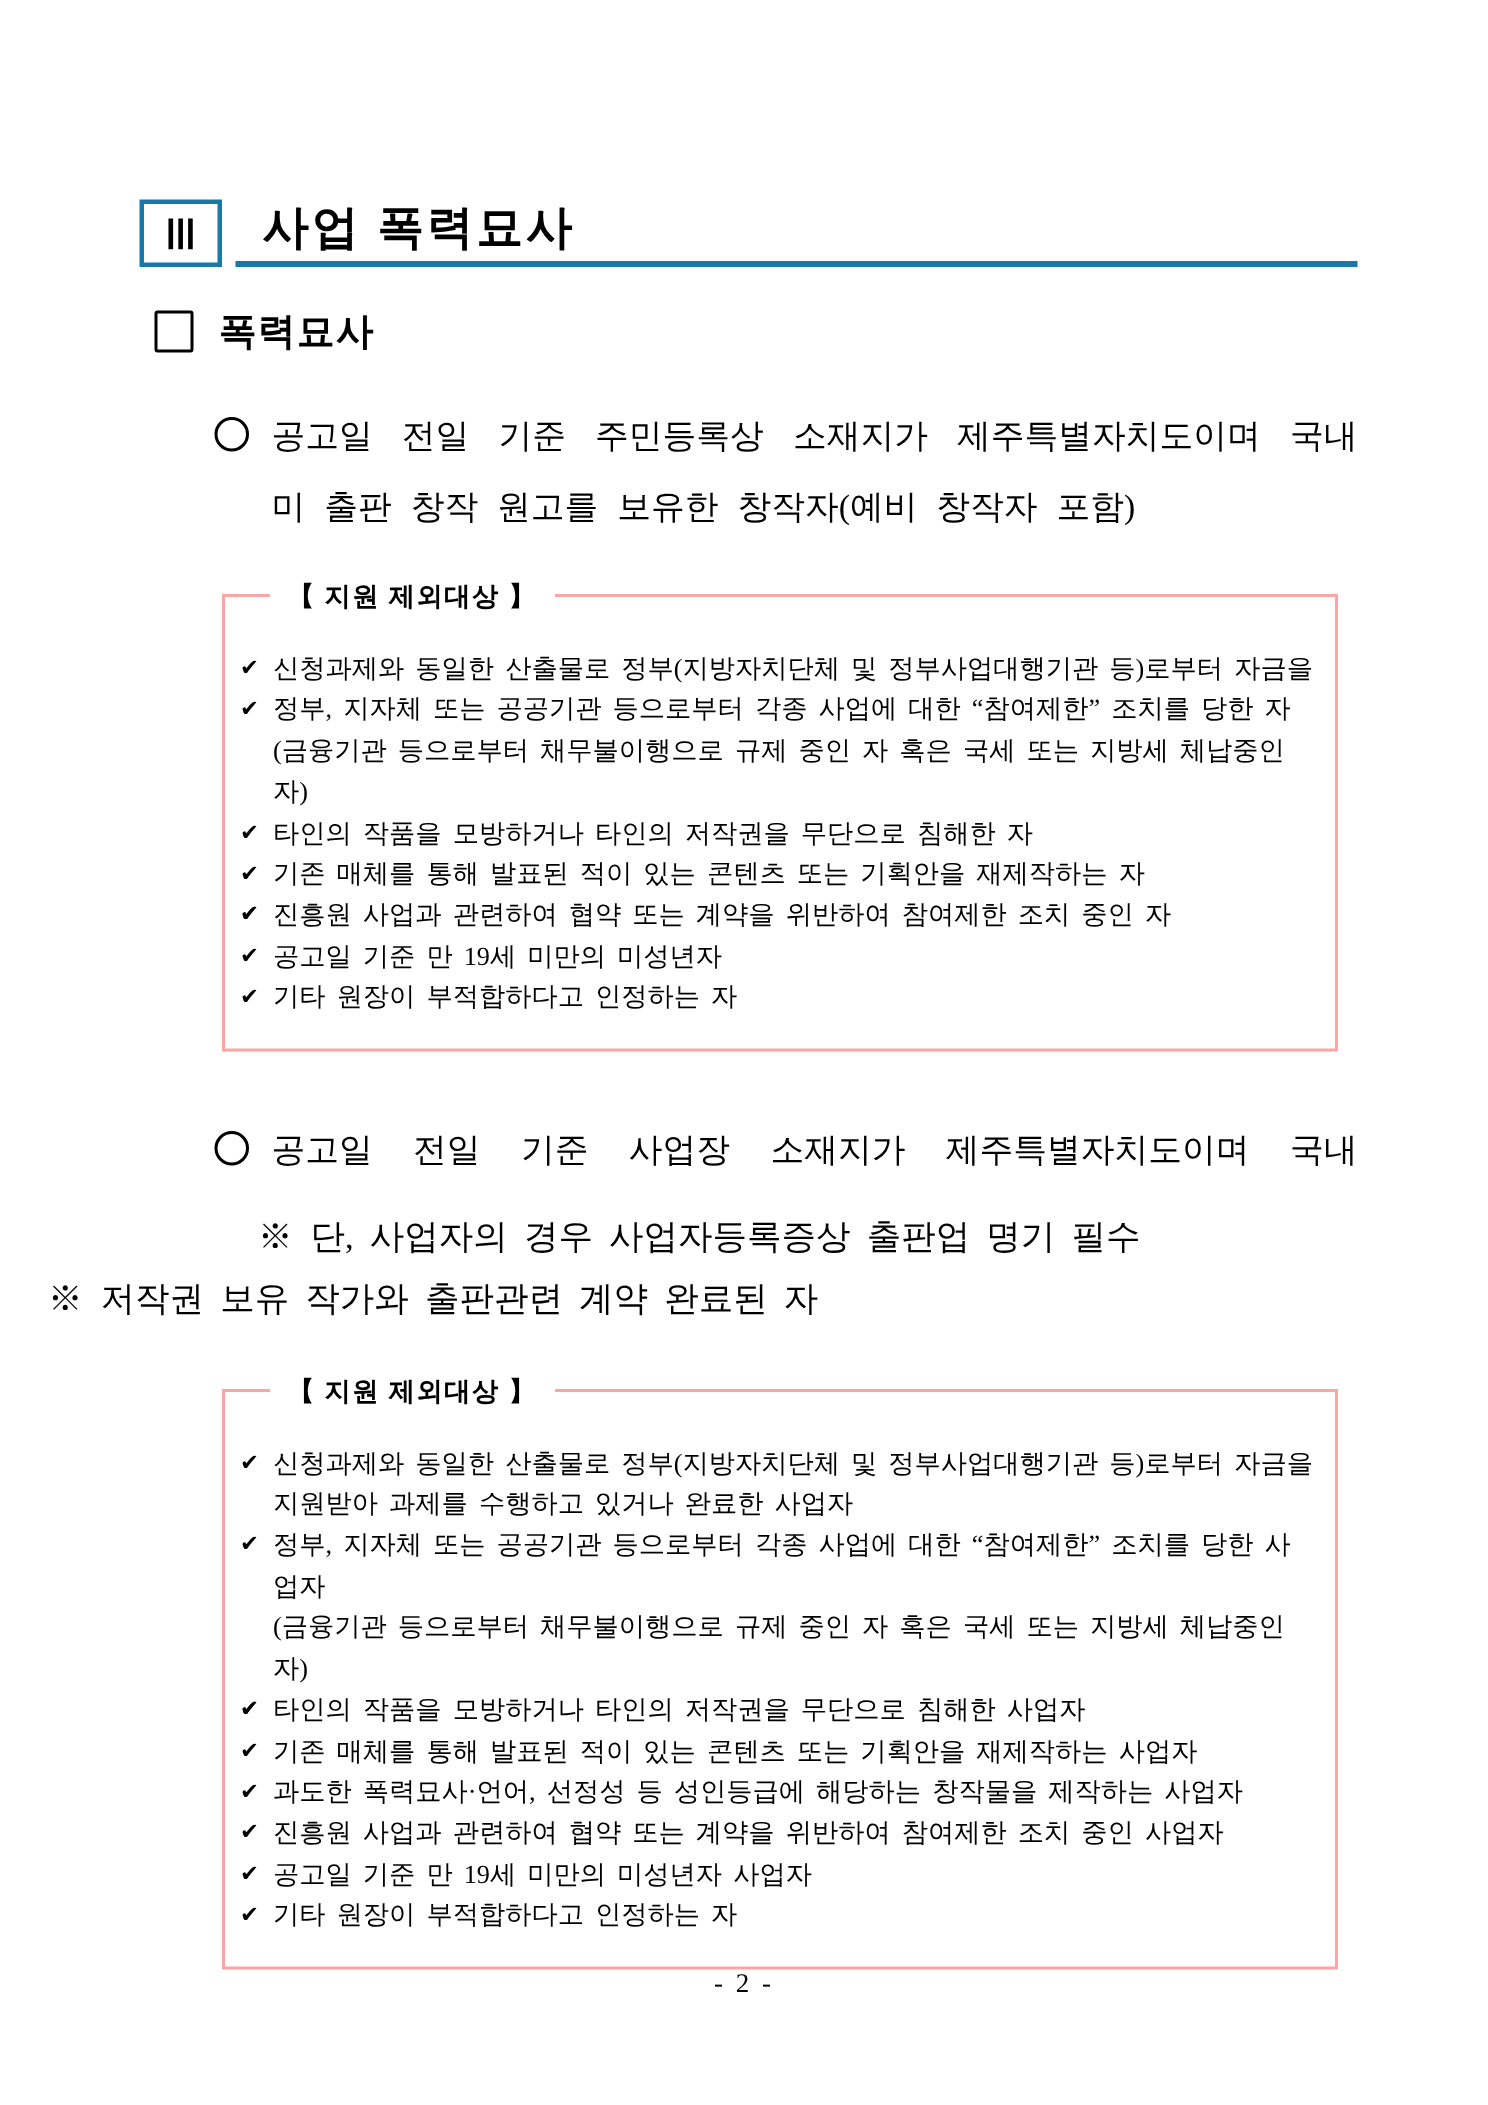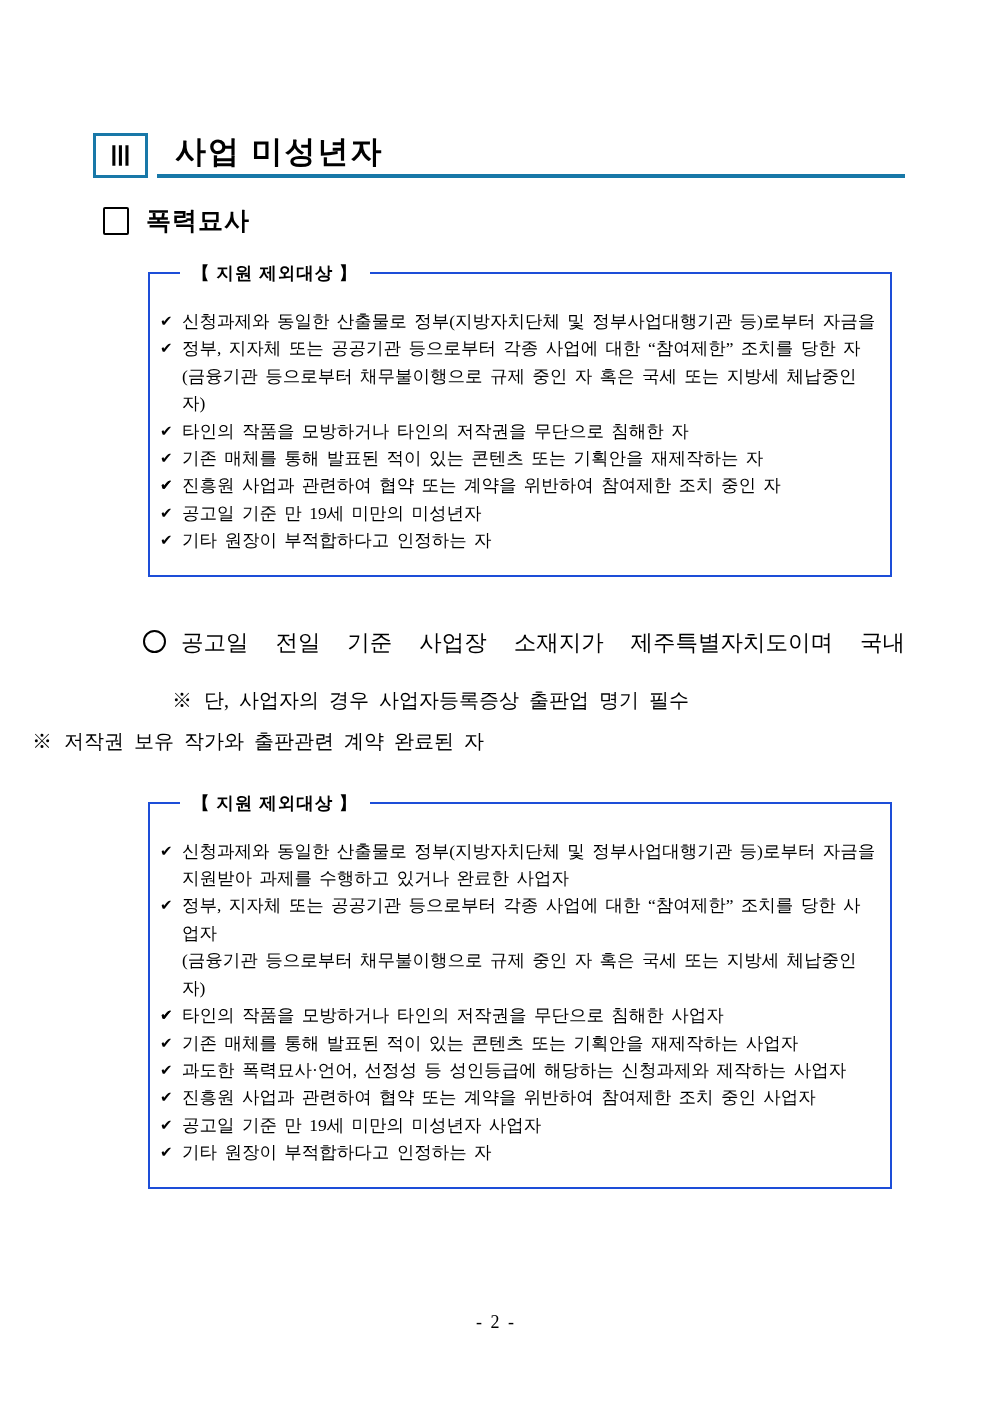--- a/index.html
+++ b/index.html
@@ -52,21 +52,21 @@
   }
   .circle-bullet{
     position:absolute;left:0;top:11px;
     width:19px;height:19px;border:2.5px solid #000;border-radius:50%;
   }
   .j{text-align:justify;text-align-last:justify;}
   
   .exclusion-box{
     position:relative;
     margin:35px 100px 0 148px;
-    border:2px solid #1d4ed8;
+    border:2px solid #fca5a5;
     padding:34px 12px 20px 10px;
   }
   .box-legend{
     position:absolute;top:-13px;left:30px;
     background:#fff;padding:0 12px;
     font-family:"Liberation Sans", sans-serif;
     font-weight:bold;font-size:17.5px;letter-spacing:1px;
   }
   .chk-item{
     position:relative;
@@ -75,50 +75,55 @@
     word-spacing:3px;
   }
   .chk-mark{
     position:absolute;left:0;top:0;
     font-family:"DejaVu Sans", sans-serif;
     font-size:15px;
   }
   
   .note-line{
     margin:14px 87px 0 172px;
-    font-size:20px;line-height:41px;
+    font-size:23px;line-height:41px;
     word-spacing:5px;
   }
   .note-mark{margin-right:12px;}
   
   .page-number{
     position:absolute;left:0;right:0;bottom:70px;
     text-align:center;font-size:18px;letter-spacing:2px;
   }
 </style>
 </head>
 <body>
 
 <div class="page" style="--accent: #1878A8;">
 
   <div class="header-row">
     <div class="section-badge">
       <span>Ⅲ</span>
     </div>
     <div class="title-block">
-      <h1 class="doc-title">사업 미성년자</h1>
+      <h1 class="doc-title">사업 폭력묘사</h1>
       <div class="title-underline accent-bg"></div>
     </div>
   </div>
 
   <div class="section-heading">
     <span class="square-bullet"></span>
     <span>폭력묘사</span>
   </div>
 
+  <div class="bullet-item">
+    <span class="circle-bullet"></span>
+    <div class="j">공고일 전일 기준 주민등록상 소재지가 제주특별자치도이며 국내</div>
+    <div>미 출판 창작 원고를 보유한 창작자(예비 창작자 포함)</div>
+  </div>
 
   <div class="exclusion-box">
     <div class="box-legend">【 지원 제외대상 】</div>
 
     <div class="chk-item">
       <span class="chk-mark">✔</span>
       <span>신청과제와 동일한 산출물로 정부(지방자치단체 및 정부사업대행기관 등)로부터 자금을</span>
     </div>
     <div class="chk-item">
       <span class="chk-mark">✔</span>
@@ -181,21 +186,21 @@
     <div class="chk-item">
       <span class="chk-mark">✔</span>
       <span>타인의 작품을 모방하거나 타인의 저작권을 무단으로 침해한 사업자</span>
     </div>
     <div class="chk-item">
       <span class="chk-mark">✔</span>
       <span>기존 매체를 통해 발표된 적이 있는 콘텐츠 또는 기획안을 재제작하는 사업자</span>
     </div>
     <div class="chk-item">
       <span class="chk-mark">✔</span>
-      <span>과도한 폭력묘사·언어, 선정성 등 성인등급에 해당하는 신청과제와 제작하는 사업자</span>
+      <span>과도한 폭력묘사·언어, 선정성 등 성인등급에 해당하는 창작물을 제작하는 사업자</span>
     </div>
     <div class="chk-item">
       <span class="chk-mark">✔</span>
       <span>진흥원 사업과 관련하여 협약 또는 계약을 위반하여 참여제한 조치 중인 사업자</span>
     </div>
     <div class="chk-item">
       <span class="chk-mark">✔</span>
       <span>공고일 기준 만 19세 미만의 미성년자 사업자</span>
     </div>
     <div class="chk-item">

